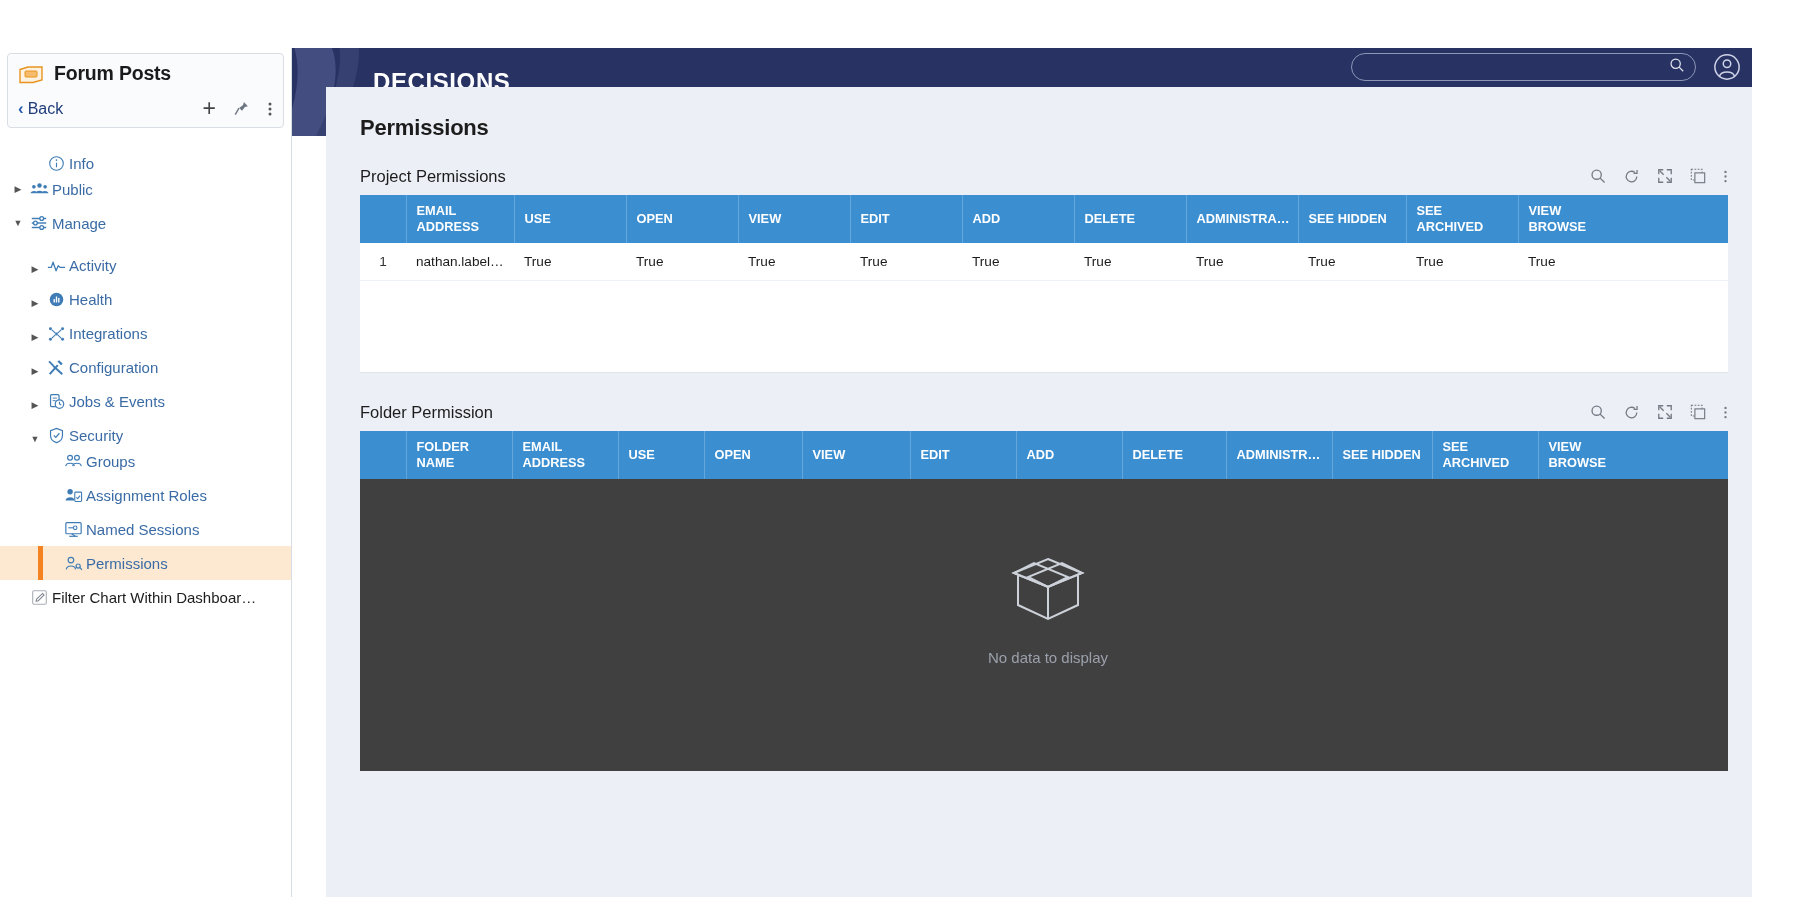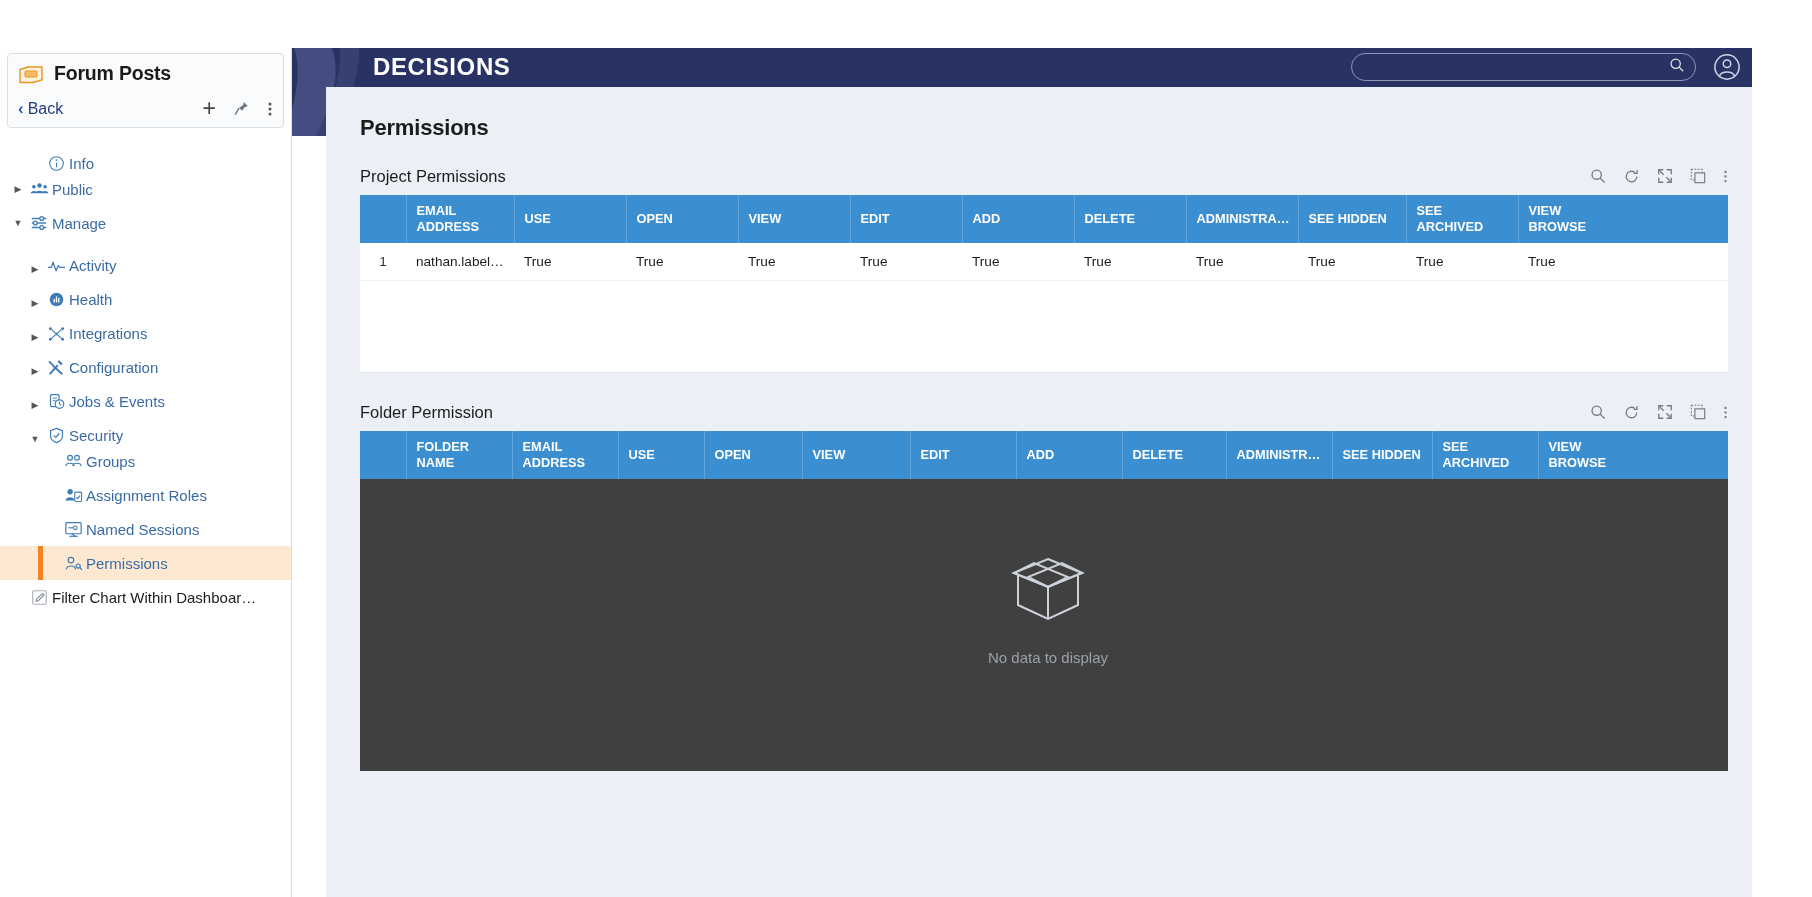--- a/index.html
+++ b/index.html
@@ -55,21 +55,21 @@
   }
   .tree-item.dark .lbl { color: #1c1c1c; }
 
   
   .main { flex: 1 1 auto; position: relative; height: 897px; background: #ffffff; }
   .topbar {
     height: 88px; background: #283263; position: relative; overflow: hidden;
   }
   .swoosh { position: absolute; left: -42px; top: -22px; width: 170px; height: 135px; opacity: .55; }
   .brand {
-    position: absolute; left: 81px; top: 5px;
+    position: absolute; left: 81px; top: 20px;
     color: #ffffff; font-size: 24px; font-weight: bold; letter-spacing: .6px;
   }
   .crumbs {
     position: absolute; left: 80px; top: 46px; display: flex; align-items: center; gap: 10px;
     font-size: 14.5px; color: #eceef6;
   }
   .crumbs .sep { color: #9aa2c4; font-size: 13px; }
   .crumb { cursor: pointer; white-space: nowrap; }
   .home-ic { display: flex; align-items: center; cursor: pointer; }
   .searchbox {

